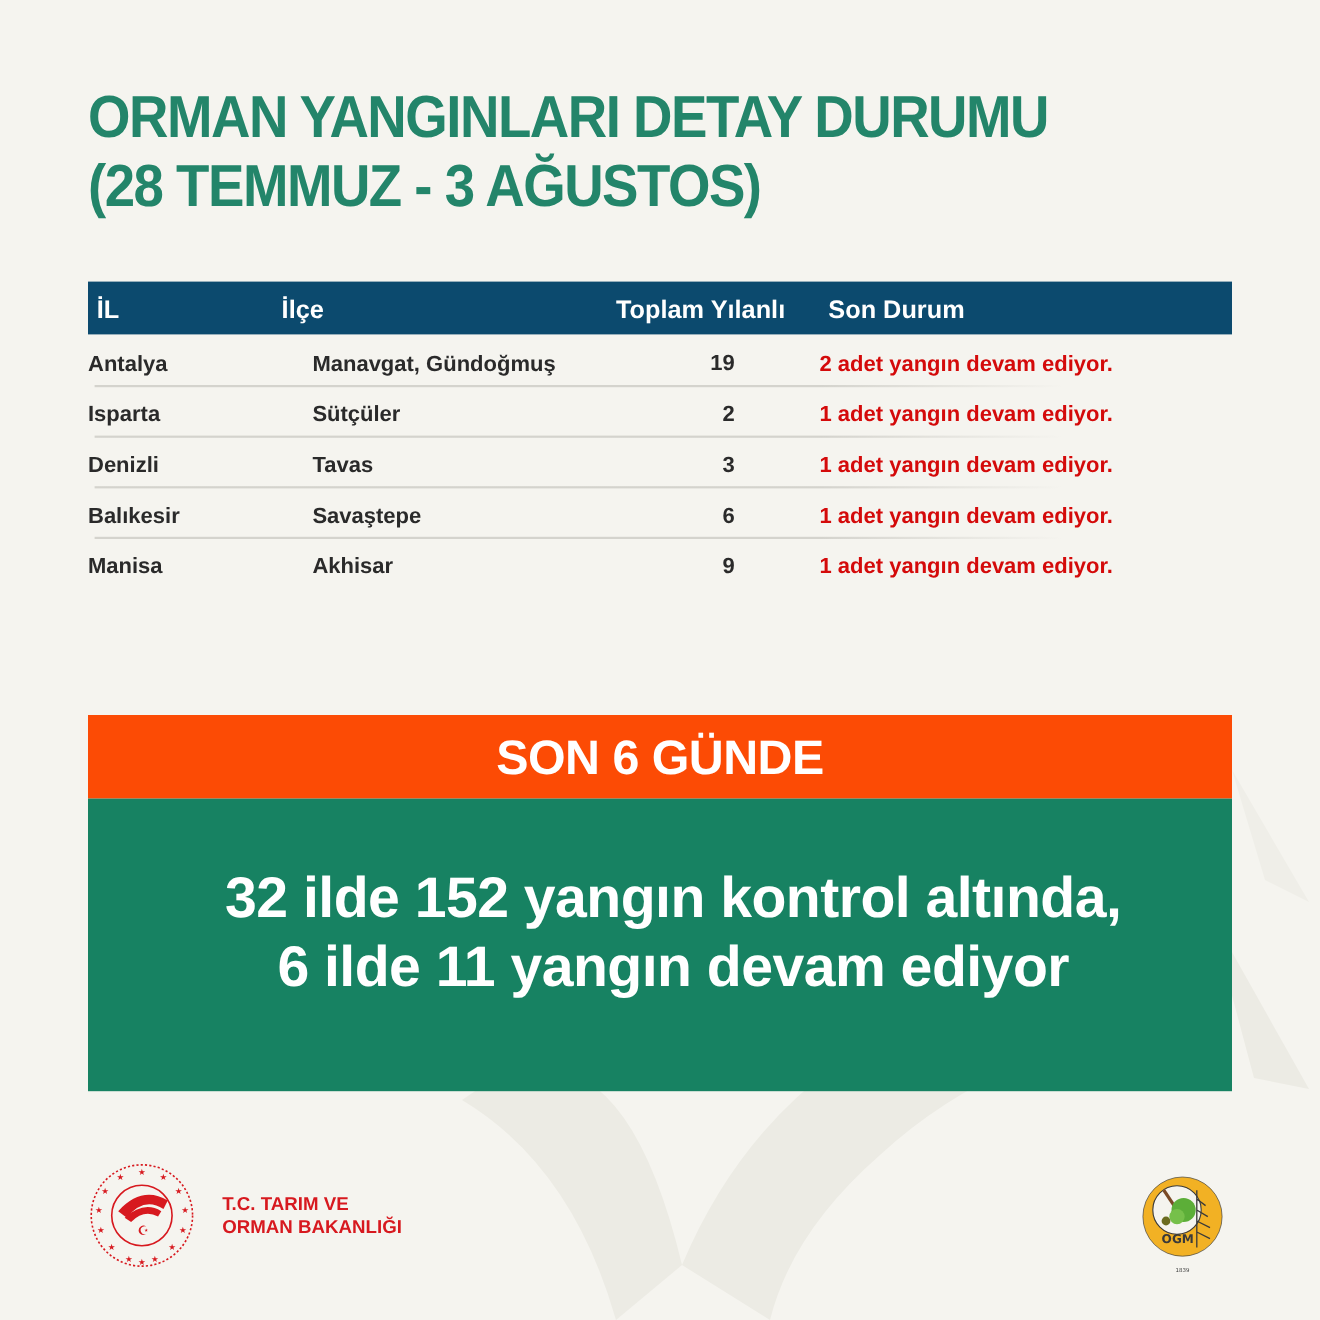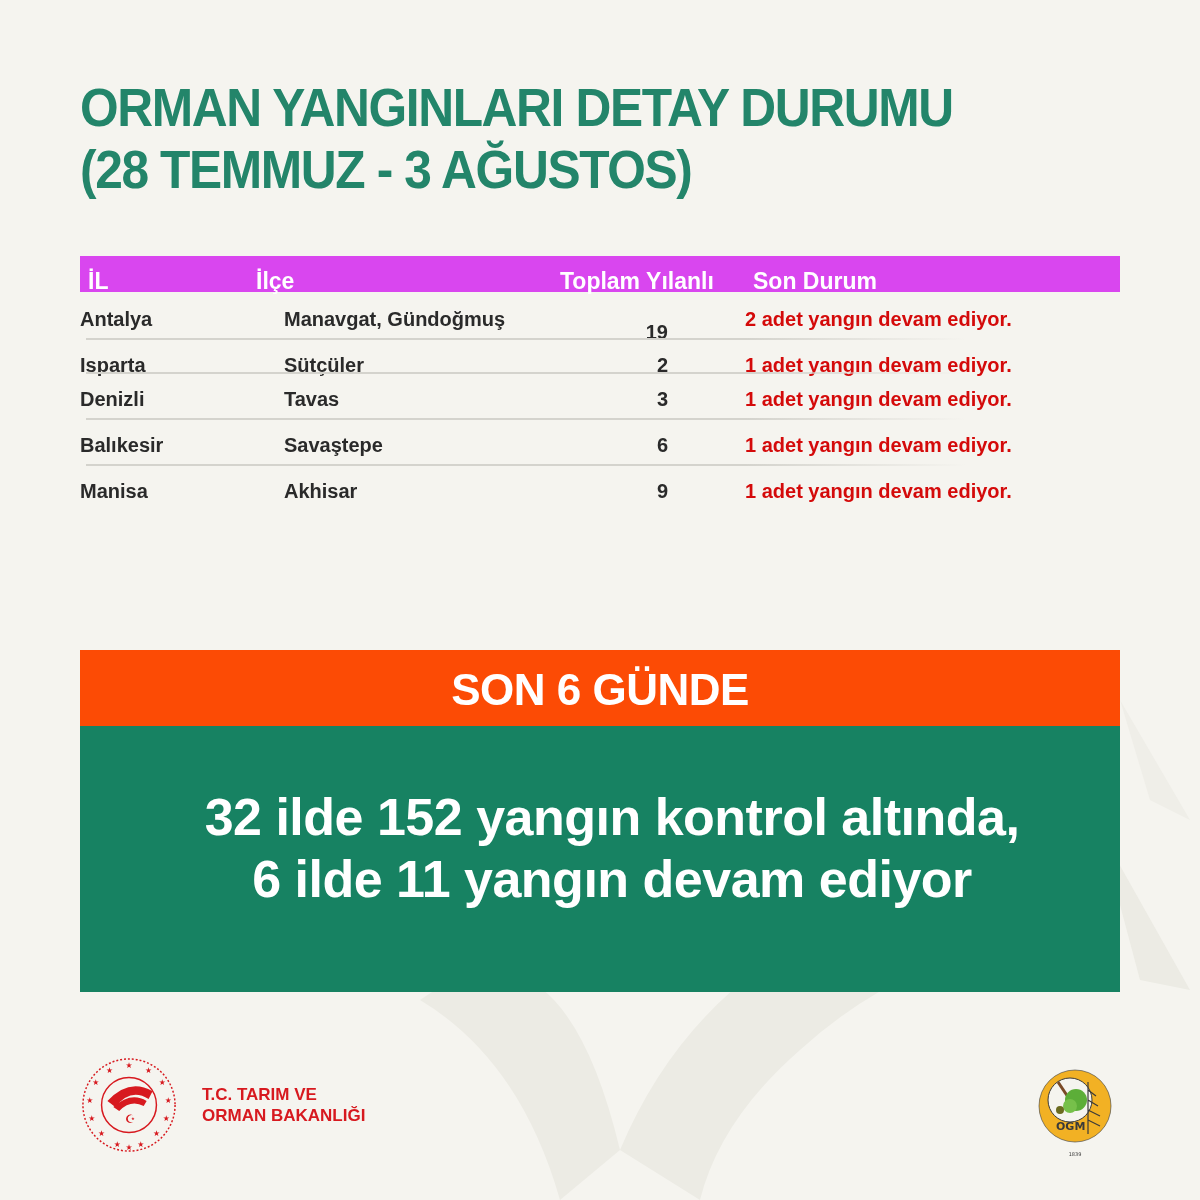--- a/index.html
+++ b/index.html
@@ -14,21 +14,21 @@
   .title {
     position: absolute; left: 80px; top: 76px; z-index: 1;
     color: #23856a; font-weight: bold; font-size: 54px; line-height: 62px;
     letter-spacing: -1.5px; margin: 0;
     transform: scaleX(0.92); transform-origin: left top;
   }
   .title span { display: block; }
 
   .table { position: absolute; left: 80px; top: 256px; width: 1040px; z-index: 1; }
   .thead {
-    height: 36px; background: #d946ef; color: #fff; font-weight: bold;
+    height: 48px; background: #0c4a6e; color: #fff; font-weight: bold;
     font-size: 23px; position: relative;
   }
   .thead span { position: absolute; top: 12px; white-space: nowrap; }
   .row { position: relative; font-weight: bold; font-size: 20px; }
   .row .sep {
     position: absolute; left: 6px; bottom: 0; width: 880px; height: 2px;
     background: linear-gradient(to right, #d4d3cd 0%, #d4d3cd 75%, rgba(212,211,205,0) 100%);
   }
   .cell { position: absolute; white-space: nowrap; line-height: 30px; }
   .c-il { left: 0; }
@@ -77,27 +77,27 @@
   <div class="thead">
     <span style="left:8px">İL</span>
     <span style="left:176px">İlçe</span>
     <span style="left:480px">Toplam Yılanlı</span>
     <span style="left:673px">Son Durum</span>
   </div>
 
   <div class="row" style="height:48px">
     <span class="cell c-il" style="top:12px">Antalya</span>
     <span class="cell c-ilce" style="top:12px">Manavgat, Gündoğmuş</span>
-    <span class="cell c-total" style="top:25px">19</span>
+    <span class="cell c-total" style="top:11px">19</span>
     <span class="cell c-status" style="top:12px">2 adet yangın devam ediyor.</span>
     <div class="sep"></div>
   </div>
 
 
-  <div class="row" style="height:34px">
+  <div class="row" style="height:46px">
     <span class="cell c-il" style="top:10px">Isparta</span>
     <span class="cell c-ilce" style="top:10px">Sütçüler</span>
     <span class="cell c-total" style="top:10px">2</span>
     <span class="cell c-status" style="top:10px">1 adet yangın devam ediyor.</span>
     <div class="sep"></div>
   </div>
 
   <div class="row" style="height:46px">
     <span class="cell c-il" style="top:10px">Denizli</span>
     <span class="cell c-ilce" style="top:10px">Tavas</span>

